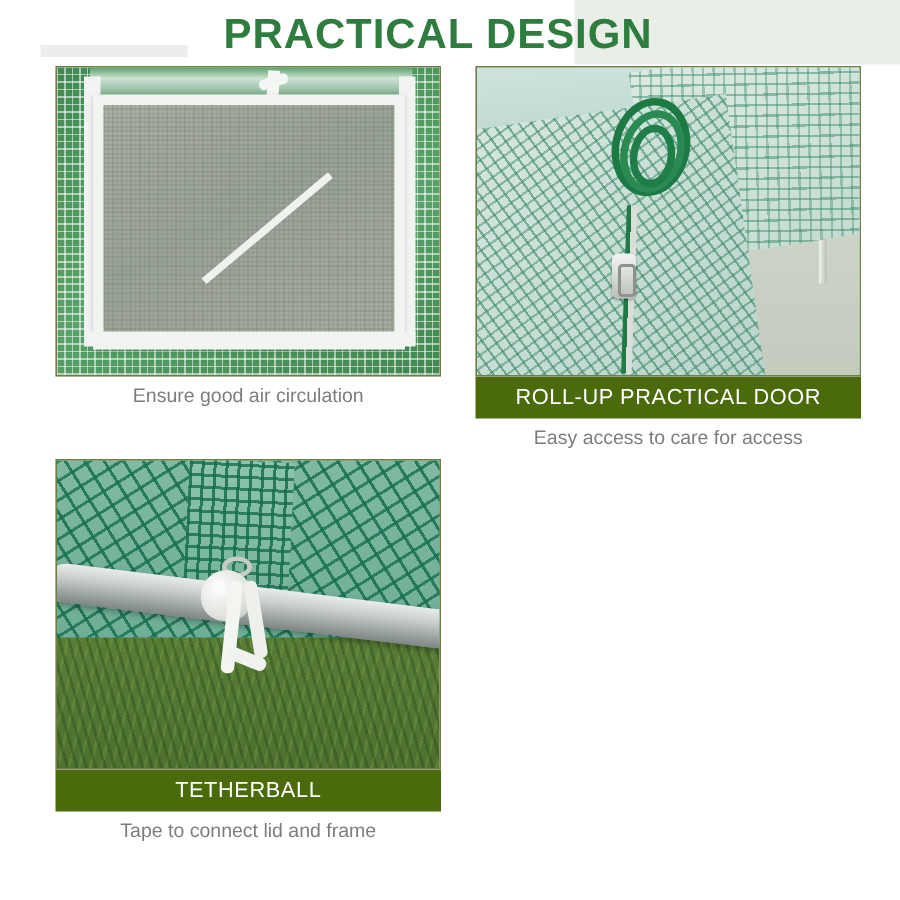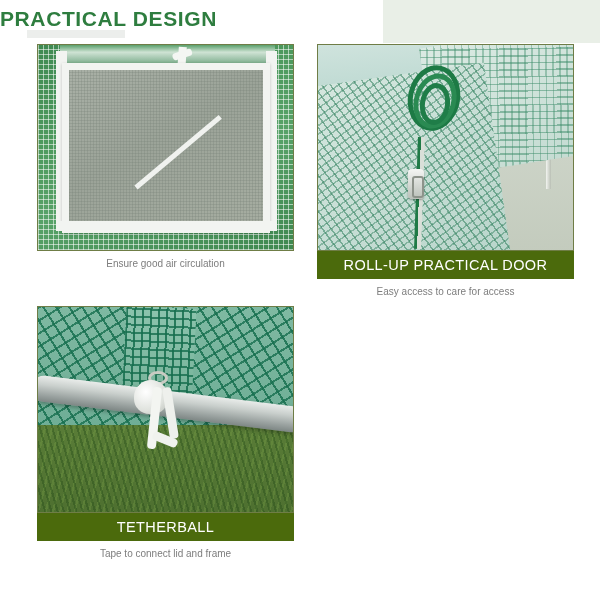--- a/index.html
+++ b/index.html
@@ -31,22 +31,22 @@
   .header-chip {
     position: absolute;
     left: 27px; top: 30px;
     width: 98px; height: 8px;
     background: #eceeec;
   }
   .page-title {
     position: absolute;
     left: 0; top: 7px;
     width: 584px;
-    text-align: left;
-    font-size: 21px;
+    text-align: center;
+    font-size: 28px;
     font-weight: bold;
     letter-spacing: 0.6px;
     color: #2e7d3f;
     z-index: 3;
   }
 
   
   .grid {
     position: absolute;
     left: 0; top: 44px;
@@ -80,21 +80,21 @@
     letter-spacing: 0.4px;
     display: flex;
     align-items: center;
     justify-content: center;
     white-space: nowrap;
   }
   .caption {
     width: 257px;
     padding-top: 5px;
     text-align: center;
-    font-size: 10px;
+    font-size: 13px;
     line-height: 16px;
     color: #7d7d7d;
   }
 
   
   .mesh-bg {
     position: absolute; inset: 0;
     background:
       repeating-linear-gradient(90deg, rgba(255,255,255,.55) 0 1px, rgba(255,255,255,0) 1px 5px),
       repeating-linear-gradient(0deg,  rgba(255,255,255,.55) 0 1px, rgba(255,255,255,0) 1px 5px),

